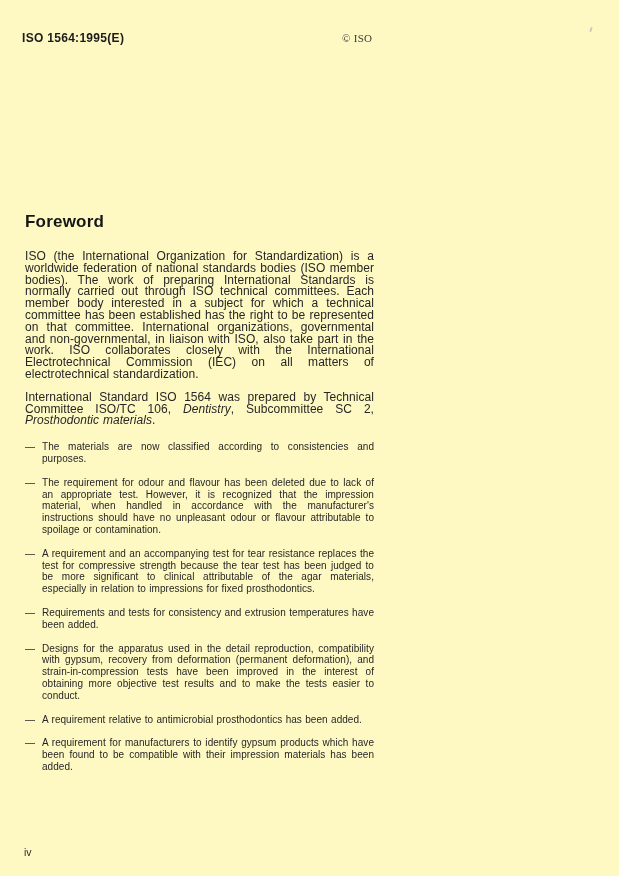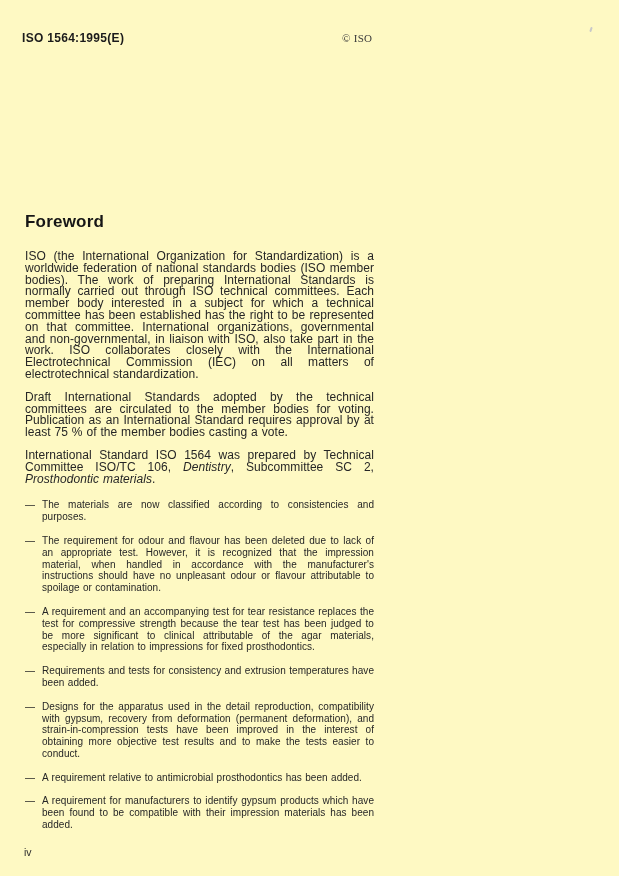--- a/index.html
+++ b/index.html
@@ -108,21 +108,20 @@
   <div class="copyright">© ISO</div>
 
   <div class="scan-speck"></div>
 
   <div class="content">
 
     <h1 class="foreword-title">Foreword</h1>
 
     <p class="para">ISO (the International Organization for Standardization) is a worldwide federation of national standards bodies (ISO member bodies). The work of preparing International Standards is normally carried out through ISO technical committees. Each member body interested in a subject for which a technical committee has been established has the right to be represented on that committee. International organizations, governmental and non-governmental, in liaison with ISO, also take part in the work. ISO collaborates closely with the International Electrotechnical Commission (IEC) on all matters of electrotechnical standardization.</p>
 
-    <p class="para">Draft International Standards adopted by the technical committees are circulated to the member bodies for voting. Publication as an International Standard requires approval by at least 75 % of the member bodies casting a vote.</p>
 
     <p class="para"><span>International Standard ISO 1564 was prepared by Technical Committee ISO/TC 106, </span><i>Dentistry</i><span>, Subcommittee SC 2, </span><i>Prosthodontic materials</i><span>.</span></p>
 
 
     <div class="changes">
 
       <div class="change-item">
         <span class="dash">—</span>
         <span>The materials are now classified according to consistencies and purposes.</span>
       </div>

